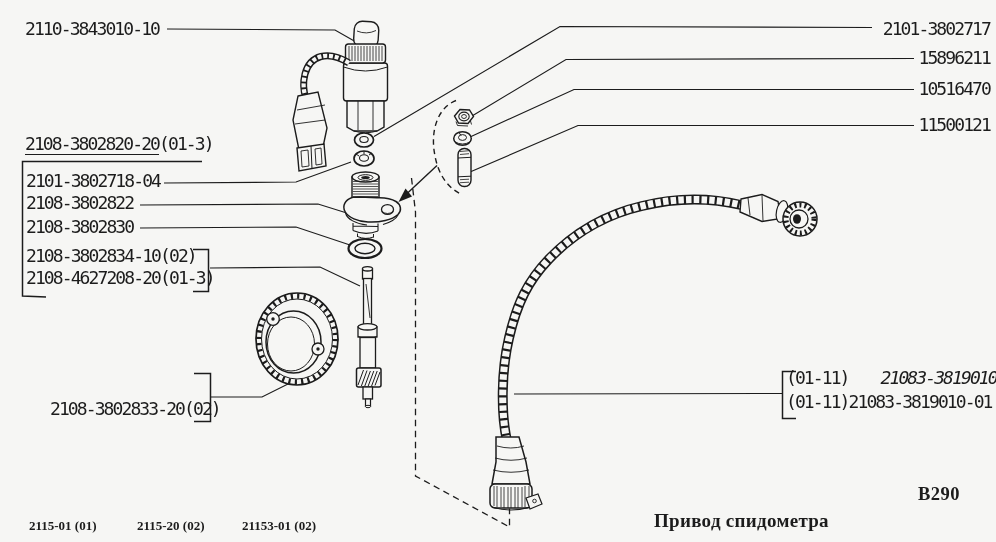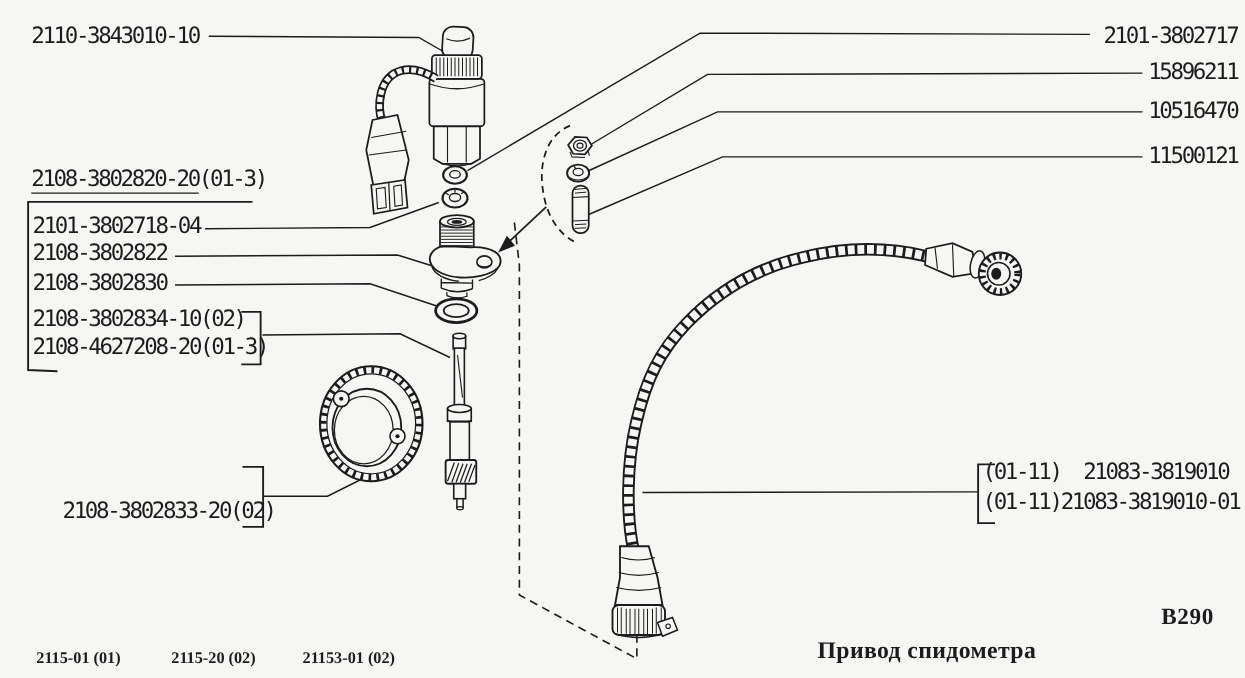--- a/index.html
+++ b/index.html
@@ -4,24 +4,24 @@
 <style>
   html,body{margin:0;padding:0;}
   body{width:996px;height:542px;background:#f6f6f4;overflow:hidden;position:relative;}
   .stage{position:absolute;inset:0;font-family:"DejaVu Sans Mono",monospace;color:#1c1c1c;padding-left:40px;}
   svg.lineart{position:absolute;left:0;top:0;}
   .pn-label{position:absolute;font-size:18px;line-height:20px;letter-spacing:-1.9px;white-space:pre;}
   .pn-label .num{display:inline-block;}
   .pn-label.u .num{border-bottom:1.8px solid #1c1c1c;}
   .pn-label.r{right:6px;text-align:center;}
   .cable-line{position:absolute;font-size:18px;line-height:20px;letter-spacing:-1.9px;white-space:pre;}
-  .cable-line .num.gap{margin-left:18px;}
+  .cable-line .num.gap{margin-left:32px;font-style:italic;}
   .serif{font-family:"Liberation Serif",serif;font-weight:bold;}
   .caption{position:absolute;left:654px;top:483px;font-size:19px;letter-spacing:.3px;margin-top:27px;}
-  .figcode{position:absolute;left:918px;top:484px;font-size:18.5px;letter-spacing:.5px;margin-left:11px;}
+  .figcode{position:absolute;left:918px;top:484px;font-size:18.5px;letter-spacing:.5px;}
   .app-col{position:absolute;top:471px;font-size:13px;line-height:22px;white-space:pre;}
   .app-col div{height:22px;}
   .col1{left:29px;} .col2{left:137px;} .col3{left:242px;}
 </style>
 </head>
 <body>
 
 <div class="stage">
 
 <svg class="lineart" width="996" height="542" viewBox="0 0 996 542">

